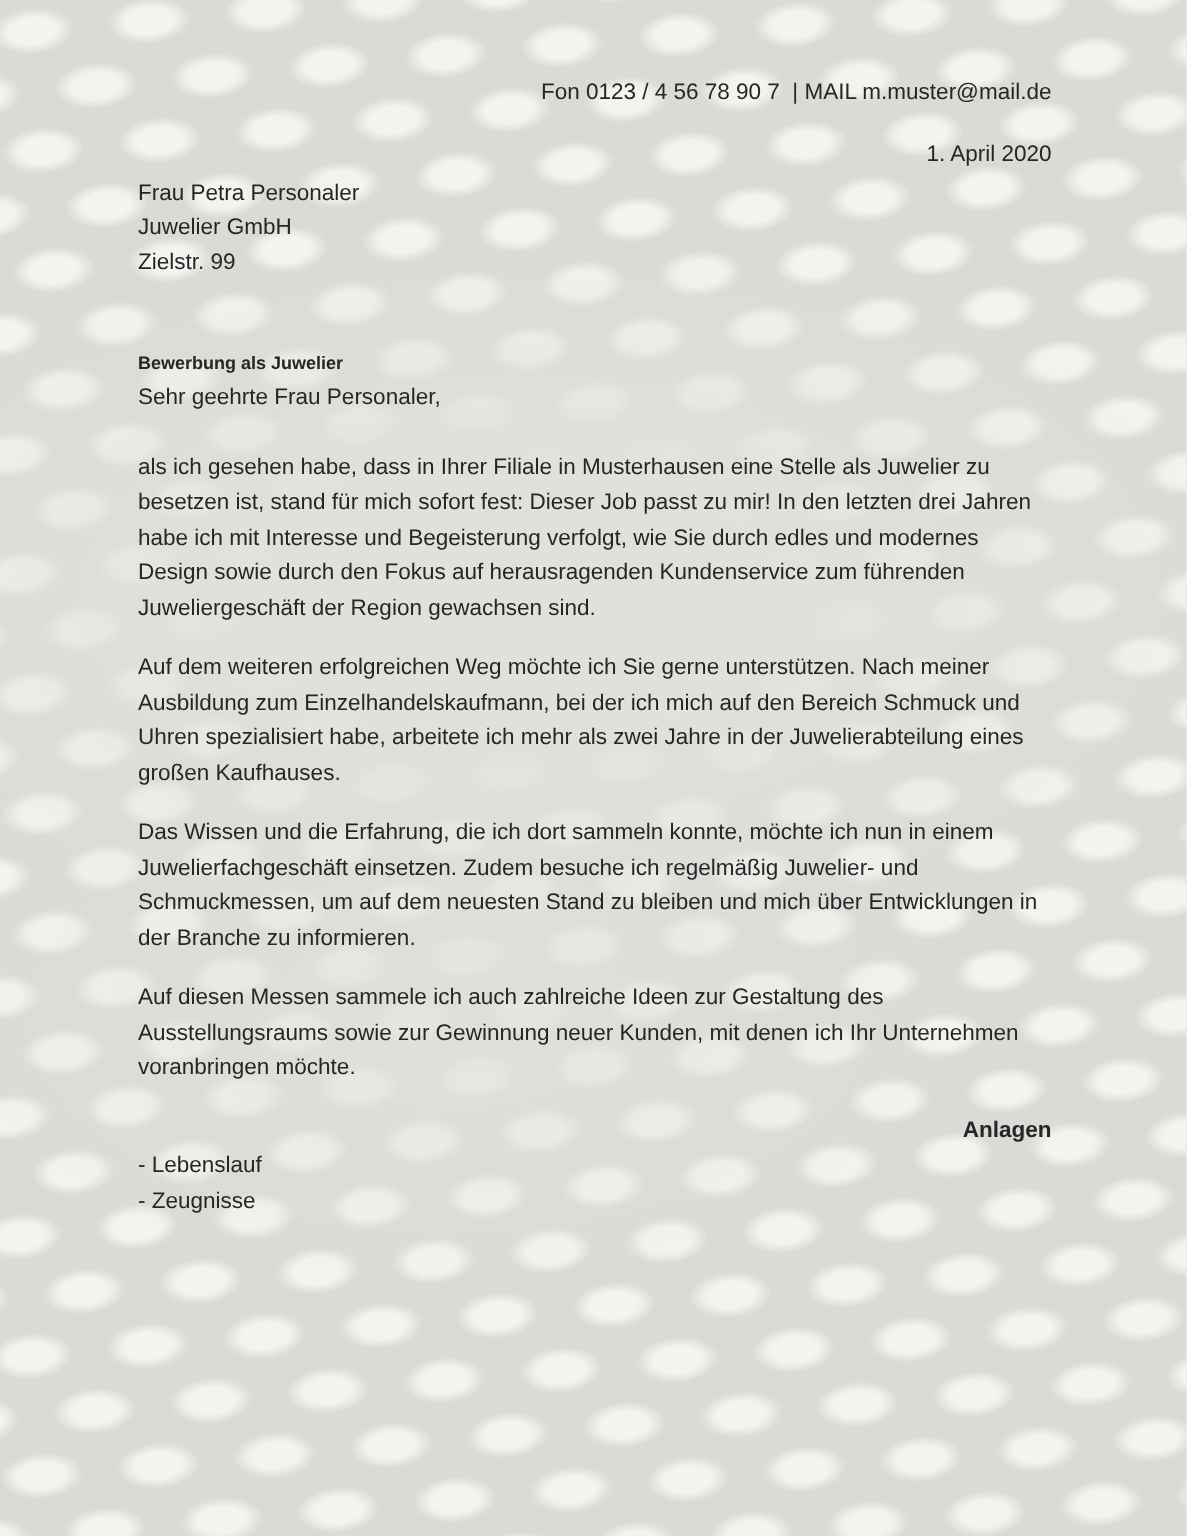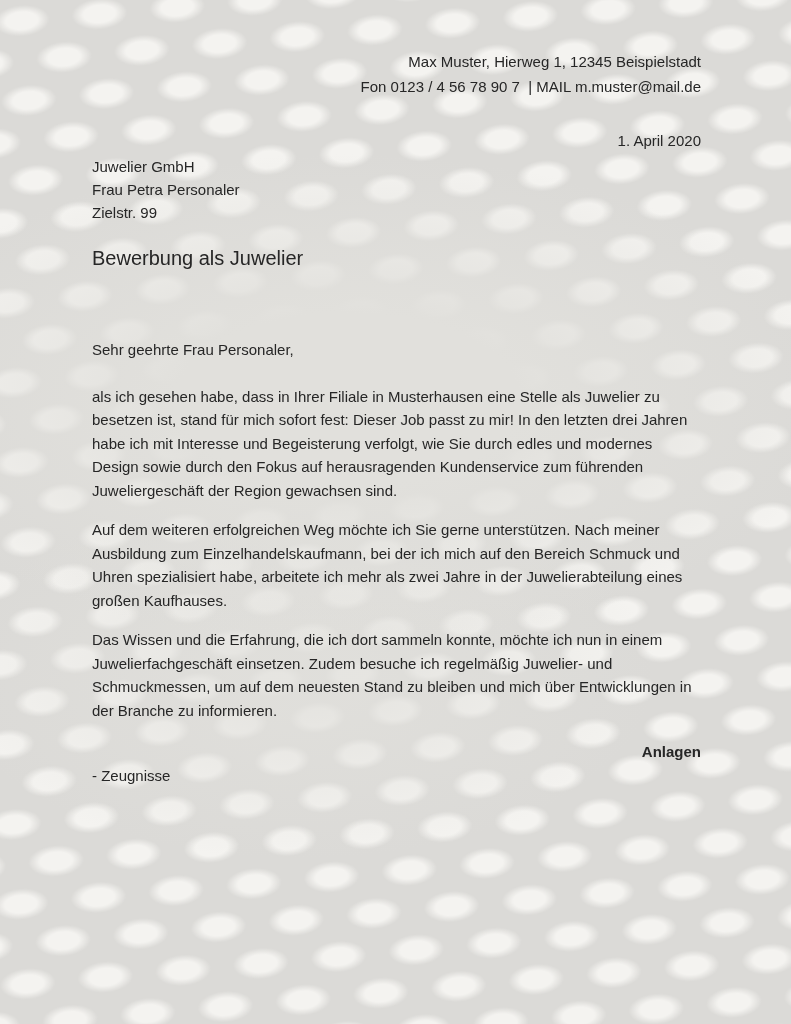--- a/index.html
+++ b/index.html
@@ -45,36 +45,35 @@
     font-size:15px;
     line-height:23.5px;
   }
   .header{
     padding-top:49px;
     text-align:right;
     line-height:25px;
   }
   .header .contact{white-space:pre;}
   .date-line{
-    margin-top:30px;
+    margin-top:17px;
     text-align:right;
     line-height:23px;
   }
   .recipient{
     margin-top:3px;
     line-height:23px;
   }
   .subject{
-    margin-top:23px;
-    font-size:20px;
-    font-weight:normal;
+    margin-top:45px;
+    font-size:12px;
+    font-weight:bold;
     line-height:22px;
   }
   .salutation{
-    margin-top:69px;
   }
   .body-paragraph{
     margin-top:16px;
   }
   .body-paragraph.first{
     margin-top:23px;
   }
   .enclosures{
     margin-top:18px;
   }
@@ -86,39 +85,40 @@
 </head>
 <body>
 
 <div class="page">
   <div class="bg-dots"></div>
   <div class="bg-wash"></div>
 
   <div class="content">
 
     <div class="header">
-      <div>Max Muster, Hierweg 1, 12345 Beispielstadt</div>
       <div class="contact">Fon 0123 / 4 56 78 90 7  | MAIL m.muster@mail.de</div>
     </div>
 
     <div class="date-line">1. April 2020</div>
 
     <div class="recipient">
+      <div>Frau Petra Personaler</div>
       <div>Juwelier GmbH</div>
-      <div>Frau Petra Personaler</div>
       <div>Zielstr. 99</div>
     </div>
 
     <div class="subject">Bewerbung als Juwelier</div>
 
     <div class="salutation">Sehr geehrte Frau Personaler,</div>
 
     <p class="body-paragraph first">als ich gesehen habe, dass in Ihrer Filiale in Musterhausen eine Stelle als Juwelier zu besetzen ist, stand für mich sofort fest: Dieser Job passt zu mir! In den letzten drei Jahren habe ich mit Interesse und Begeisterung verfolgt, wie Sie durch edles und modernes Design sowie durch den Fokus auf herausragenden Kundenservice zum führenden Juweliergeschäft der Region gewachsen sind.</p>
     <p class="body-paragraph">Auf dem weiteren erfolgreichen Weg möchte ich Sie gerne unterstützen. Nach meiner Ausbildung zum Einzelhandelskaufmann, bei der ich mich auf den Bereich Schmuck und Uhren spezialisiert habe, arbeitete ich mehr als zwei Jahre in der Juwelierabteilung eines großen Kaufhauses.</p>
     <p class="body-paragraph">Das Wissen und die Erfahrung, die ich dort sammeln konnte, möchte ich nun in einem Juwelierfachgeschäft einsetzen. Zudem besuche ich regelmäßig Juwelier- und Schmuckmessen, um auf dem neuesten Stand zu bleiben und mich über Entwicklungen in der Branche zu informieren.</p>
+    <p class="body-paragraph">Auf diesen Messen sammele ich auch zahlreiche Ideen zur Gestaltung des Ausstellungsraums sowie zur Gewinnung neuer Kunden, mit denen ich Ihr Unternehmen voranbringen möchte.</p>
 
     <div class="enclosures">
       <div class="enclosures-title">Anlagen</div>
+      <div>- Lebenslauf</div>
       <div>- Zeugnisse</div>
     </div>
 
   </div>
 </div>
 
 </body></html>

